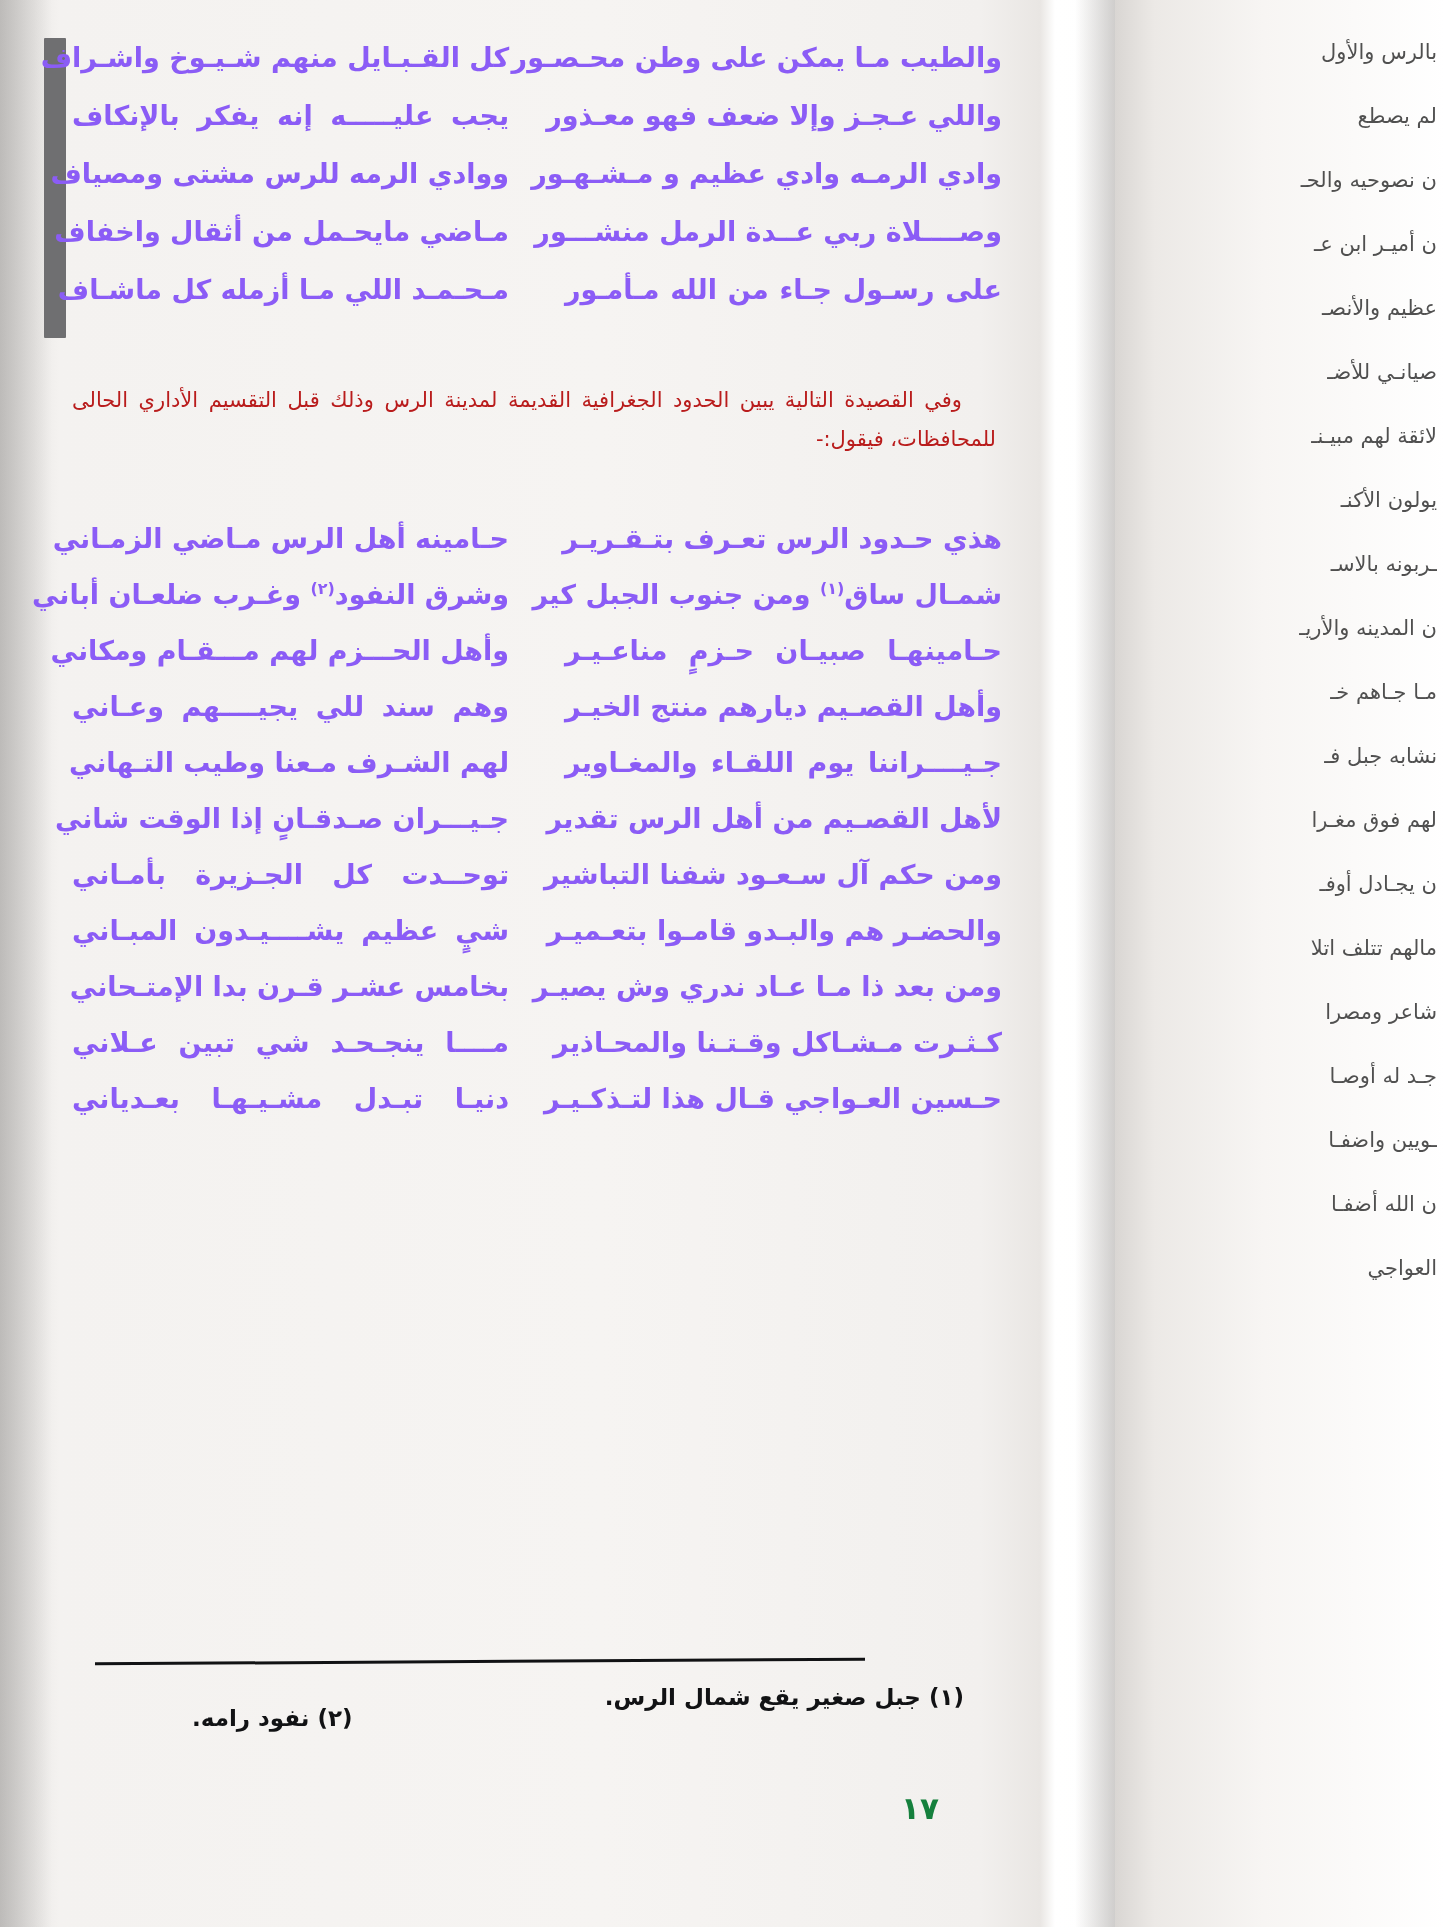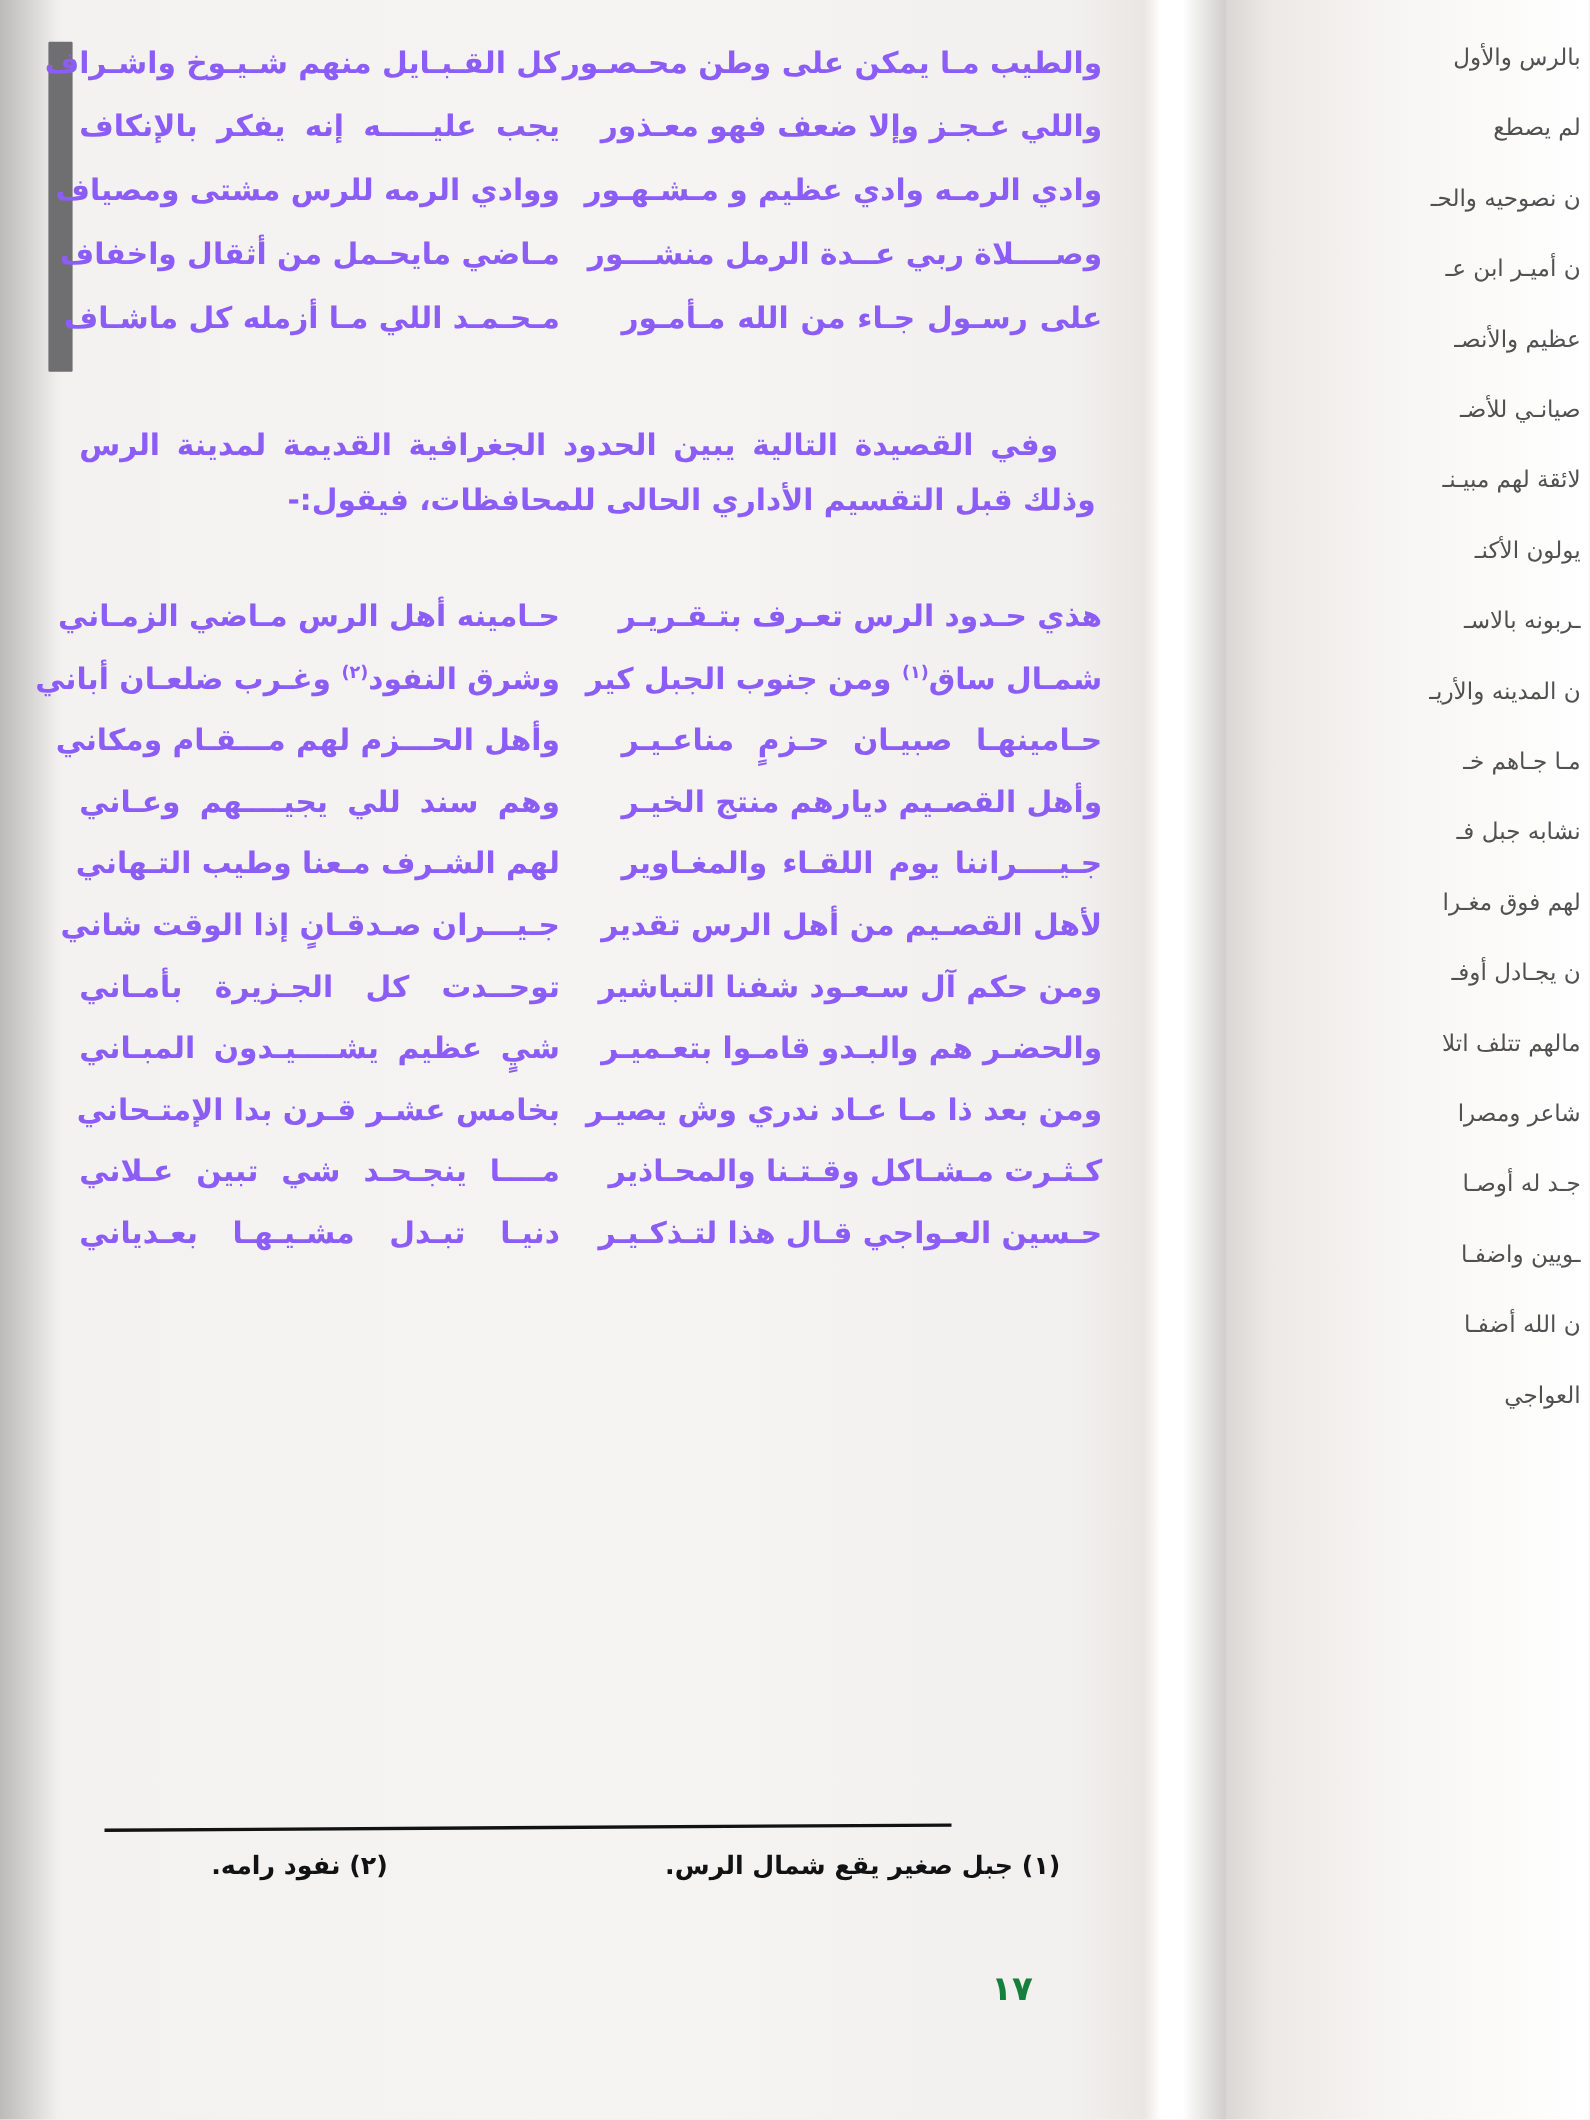--- a/index.html
+++ b/index.html
@@ -116,26 +116,26 @@
   }
   .hemistich.left {
     text-align: justify;
     text-align-last: justify;
   }
   .block1 { margin-top: 22px; }
   .block1 .verse-row { margin-bottom: 27px; }
 
   .prose {
     margin-top: 76px;
-    font-size: 27px;
-    font-weight: 700;
+    font-size: 21px;
+    font-weight: 400;
     line-height: 1.85;
     direction: rtl;
     text-align: justify;
-    color: #8b5cf6;
+    color: #b91c1c;
     padding-right: 6px;
   }
   .prose .indent { display: inline-block; width: 34px; }
 
   .block2 { margin-top: 64px; }
   .block2 .verse-row { margin-bottom: 25px; }
 
   sup.fn {
     font-size: 16px;
     vertical-align: super;
@@ -159,21 +159,21 @@
     display: flex;
     flex-direction: row;
     justify-content: space-between;
     direction: rtl;
     font-size: 23px;
     font-weight: 700;
     color: #111214;
   }
   .footnotes .fn-item { white-space: nowrap; }
   .fn-right { margin-right: 38px; }
-  .fn-left { margin-left: 120px; }
+  .fn-left { margin-left: 120px; margin-top: 21px; }
 
   .page-number {
     position: absolute;
     left: 0;
     right: 0;
     top: 1790px;
     text-align: center;
     font-size: 31px;
     font-weight: 700;
     color: #15803d;

